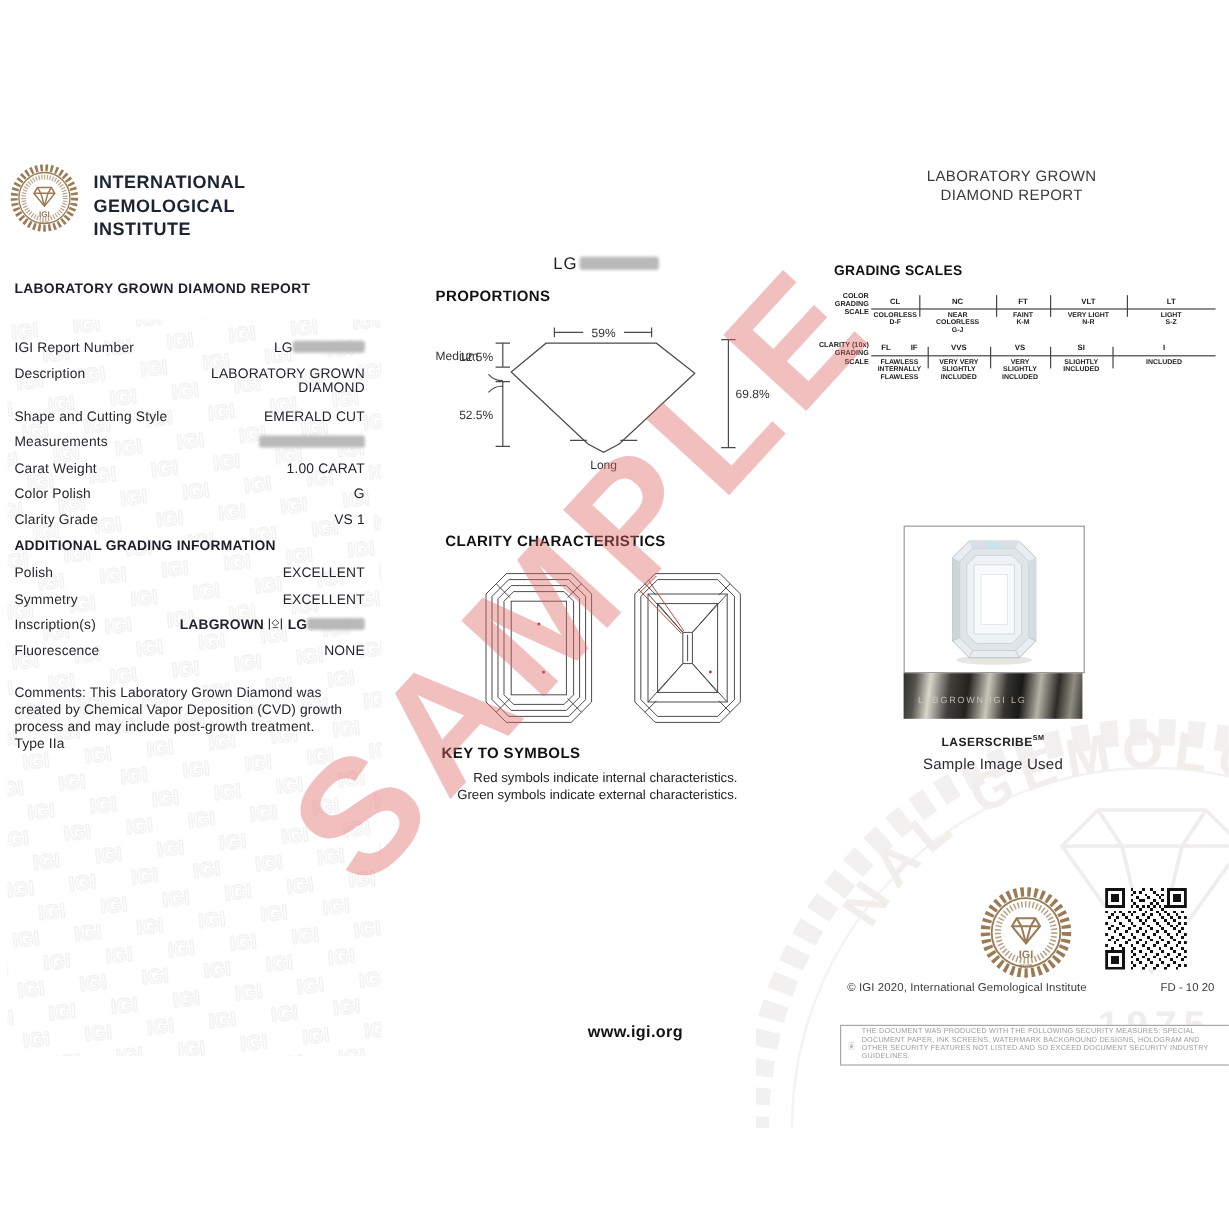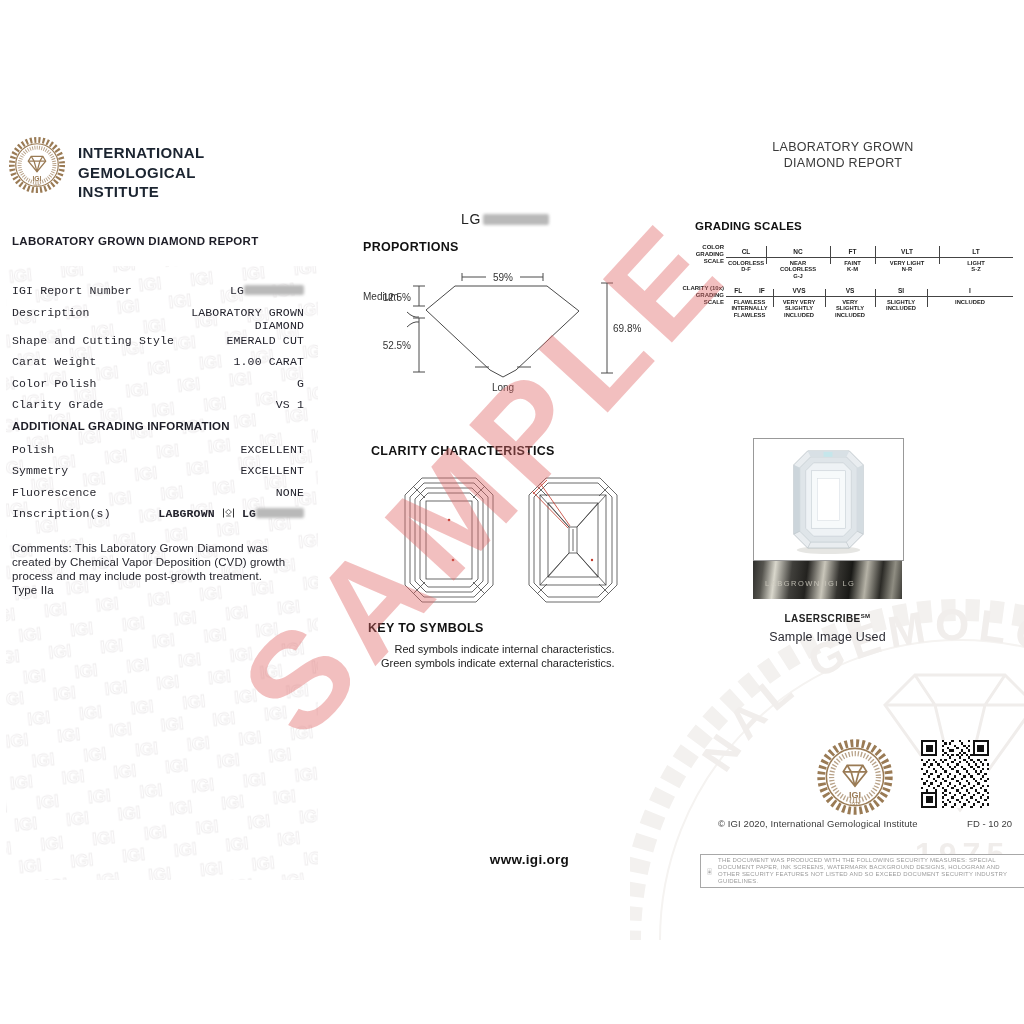--- a/index.html
+++ b/index.html
@@ -8,22 +8,22 @@
     font-family:"Liberation Sans",sans-serif;color:#26262e;overflow:hidden;
   }
   .abs{position:absolute;}
   .pre{white-space:pre-line;}
   
   .brand-name{font-size:15px;font-weight:bold;line-height:19.5px;color:#1b2430;letter-spacing:.4px;}
   .hdr-right{width:220px;text-align:center;font-size:12.5px;line-height:16px;color:#3a3a3a;letter-spacing:.3px;}
   
   .left-title{font-size:11.5px;font-weight:bold;letter-spacing:.3px;color:#1d1d27;}
   .left-col{left:12px;top:284px;width:292px;}
-  .row{display:flex;justify-content:space-between;align-items:flex-start;font-size:11.5px;height:16px;margin-bottom:5.5px;letter-spacing:.15px;font-family:Liberation Mono, monospace;}
-  .row.tall{height:auto;margin-bottom:2px;gap:38px;}
+  .row{display:flex;justify-content:space-between;align-items:flex-start;font-size:11.5px;height:16px;margin-bottom:5.5px;letter-spacing:.15px;}
+  .row.tall{height:auto;margin-bottom:12px;gap:38px;}
   .row .val{text-align:right;color:#23232d;}
   .sec-h{font-size:11.5px;font-weight:bold;color:#1d1d27;height:16px;margin-top:2px;margin-bottom:7px;letter-spacing:.2px;}
   .date-line{font-size:11.5px;height:16px;margin-bottom:5.5px;letter-spacing:.15px;}
   .comments{font-size:11.5px;line-height:14px;margin-top:18px;letter-spacing:.1px;}
   .redacted{display:inline-block;background:#b9b9b9;border-radius:2px;filter:blur(1.5px);vertical-align:-1px;}
   
   .serial{font-size:14px;letter-spacing:.8px;color:#222;}
   .c-title{font-size:12.5px;font-weight:bold;letter-spacing:.3px;color:#111;}
   .key-text{font-size:11px;line-height:13.5px;color:#1c1c1c;text-align:right;}
   
@@ -38,21 +38,21 @@
   .cscale .top{height:18px;}
   .kscale .top{height:14px;}
   
   .photo-box{border:1px solid #999;background:#fff;}
   .strip{background:linear-gradient(97deg,#2e2e2c 0%,#55544e 7%,#d9d7cc 15%,#403f3b 26%,#23221f 36%,#c9c6ba 47%,#34332f 57%,#191916 65%,#b5b2a6 75%,#2b2a26 85%,#8f8d82 93%,#3a3934 100%);position:relative;}
   .strip span{position:absolute;left:12px;top:18px;font-size:7.5px;letter-spacing:1.5px;color:#cfccc0;opacity:.85;}
   .ls-cap{width:149px;text-align:center;font-size:10px;font-weight:bold;color:#222;letter-spacing:.4px;}
   .ls-cap sup{font-size:6px;}
   .photo-cap{width:149px;text-align:center;font-size:12.5px;color:#2b2b33;letter-spacing:.2px;}
   
-  .copyright{font-size:9.5px;color:#3c3c3c;letter-spacing:.1px;margin-left:12px;}
+  .copyright{font-size:9.5px;color:#3c3c3c;letter-spacing:.1px;}
   .form-code{font-size:9.5px;color:#3c3c3c;text-align:right;}
   .website{width:165px;text-align:center;font-size:13.5px;font-weight:bold;color:#111;letter-spacing:.3px;}
   .sec-bar{left:700px;top:854px;width:312px;height:28px;border:1px solid #a8a8a8;display:flex;align-items:center;gap:6px;padding:2px 6px;box-sizing:content-box;background:#fff;}
   .sec-text{font-size:6px;line-height:7px;color:#9b9b9b;letter-spacing:.2px;}
   
   .sample-wm{
     left:135px;top:395px;width:700px;height:165px;line-height:165px;text-align:center;
     font-size:136px;font-weight:bold;letter-spacing:12px;color:rgba(224,102,102,0.42);
     transform:rotate(-47.5deg);z-index:30;pointer-events:none;
   }
@@ -119,20 +119,24 @@
     <span>Description</span>
     <span class="val pre">LABORATORY GROWN
 DIAMOND</span>
   </div>
 
   <div class="row">
     <span>Shape and Cutting Style</span>
     <span class="val">EMERALD CUT</span>
   </div>
 
+  <div class="row">
+    <span>Measurements</span>
+    <span class="val"><span class="redacted" style="width:88px;height:10px"></span></span>
+  </div>
 
 
   <div class="row">
     <span>Carat Weight</span>
     <span class="val">1.00 CARAT</span>
   </div>
   <div class="row">
     <span>Color Polish</span>
     <span class="val">G</span>
   </div>
@@ -143,33 +147,33 @@
 
   <div class="sec-h">ADDITIONAL GRADING INFORMATION</div>
 
   <div class="row">
     <span>Polish</span>
     <span class="val">EXCELLENT</span>
   </div>
   <div class="row">
     <span>Symmetry</span>
     <span class="val">EXCELLENT</span>
-  </div>
-  <div class="row">
-    <span>Fluorescence</span>
-    <span class="val">NONE</span>
   </div>
   <div class="row">
     <span>Inscription(s)</span>
     <span class="val"><span style="font-weight:bold">LABGROWN</span>
       <svg width="13" height="10" viewBox="0 0 13 10" style="vertical-align:-1px">
         <path d="M1.5,0.5 V9.5 M11.5,0.5 V9.5" stroke="#333" stroke-width="1"></path>
         <path d="M3.5,4 L6.5,1.5 L9.5,4 L6.5,6.5 Z M4.2,8 H8.8" stroke="#333" stroke-width="0.7" fill="none"></path>
       </svg>
       <span style="font-weight:bold">LG</span><span class="redacted" style="width:48px;height:10px"></span></span>
+  </div>
+  <div class="row">
+    <span>Fluorescence</span>
+    <span class="val">NONE</span>
   </div>
 
   <div class="comments pre">Comments: This Laboratory Grown Diamond was
 created by Chemical Vapor Deposition (CVD) growth
 process and may include post-growth treatment.
 Type IIa</div>
 </div>
 
 <div class="abs z10 serial" style="left:461px;top:211px">
   <span>LG</span><span class="redacted" style="width:66px;height:11px;margin-left:2px"></span>

